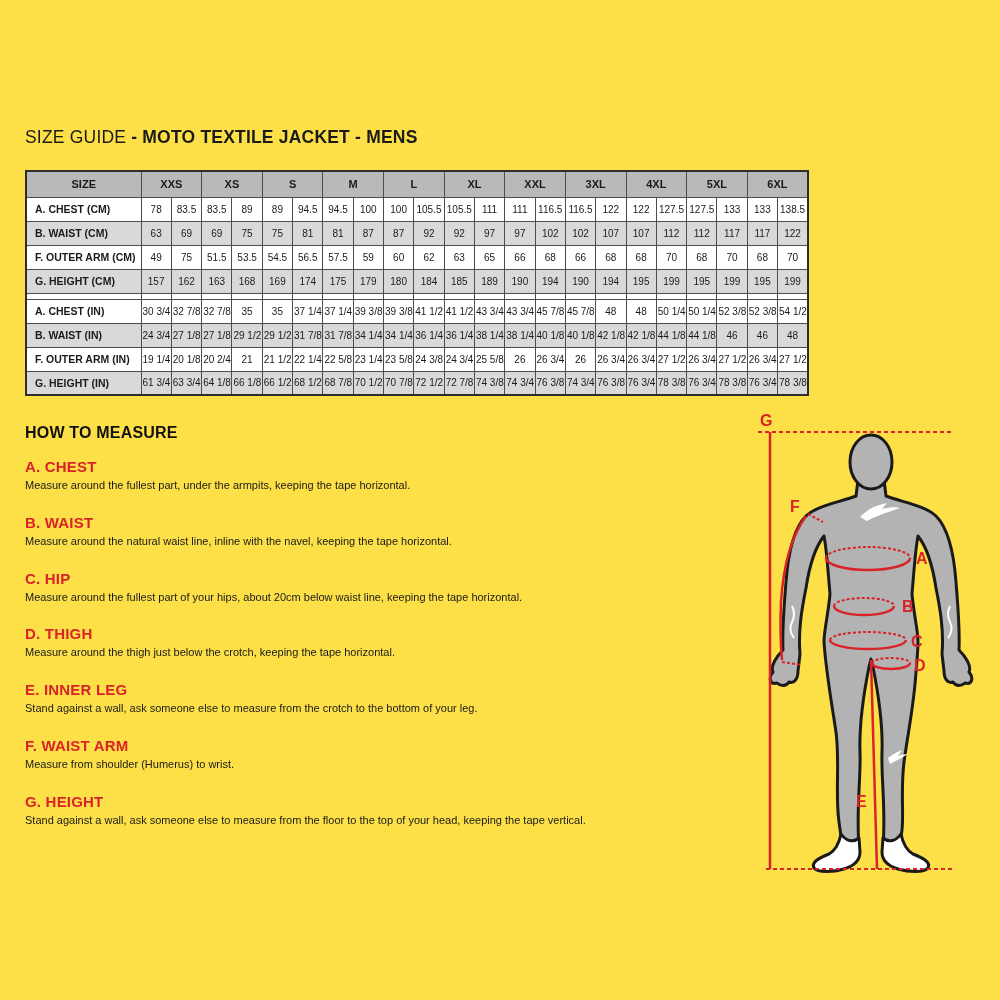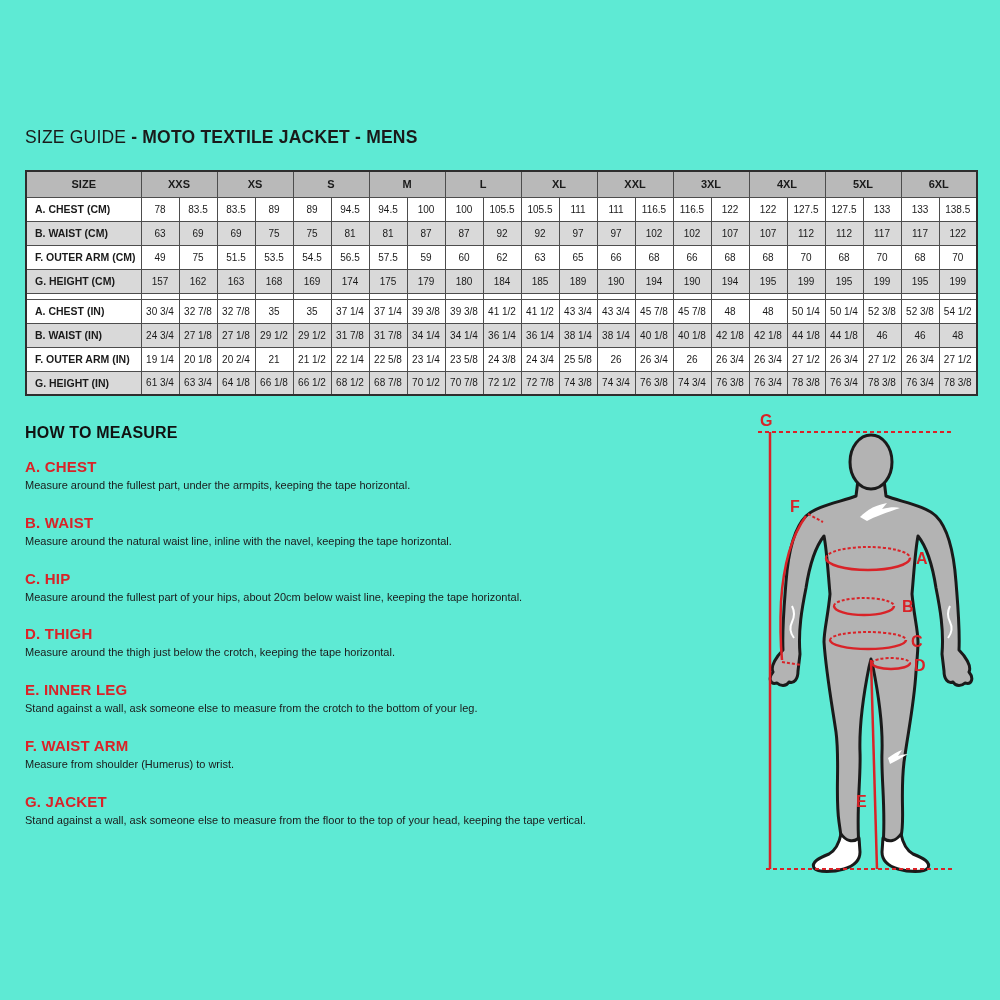--- a/index.html
+++ b/index.html
@@ -1,25 +1,25 @@
 <!DOCTYPE html>
 <html><head>
 <meta charset="utf-8">
 <style>
   * { margin:0; padding:0; box-sizing:border-box; }
   html,body { width:1000px; height:1000px; background:#fff; font-family:"Liberation Sans",sans-serif; color:#1a1a1a; }
-  #page { position:relative; width:1000px; height:1000px; background:#5eead4; overflow:hidden; }
+  #page { position:relative; width:1000px; height:1000px; background:#fde047; overflow:hidden; }
 
   
   #title { position:absolute; left:25px; top:127px; font-size:17.5px; letter-spacing:.2px; color:#1a1a1a; white-space:nowrap; }
   #title .bold { font-weight:bold; }
 
   
   #table-wrap { position:absolute; left:25px; top:170px; }
-  table#size-table { border-collapse:collapse; table-layout:fixed; width:953px; font-size:10px; }
+  table#size-table { border-collapse:collapse; table-layout:fixed; width:784px; font-size:10px; }
   #size-table td { border:1px solid #4d4d4d; text-align:center; height:24px; padding:0 1px; color:#1a1a1a; overflow:hidden; white-space:nowrap; }
   #size-table { border:2px solid #2e2e2e; }
   #size-table tr.head td { background:#b9b9b9; font-weight:bold; font-size:11px; height:26px; }
   #size-table td.rowlabel { text-align:left; padding-left:8px; font-weight:bold; font-size:10.5px; }
   #size-table tr.w td { background:#ffffff; }
   #size-table tr.g td { background:#d9d9d9; }
   #size-table tr.sep td { height:6px; background:#ffffff; }
 
   
   #howto { position:absolute; left:25px; top:424px; width:720px; }
@@ -312,21 +312,21 @@
         </div>
         <div class="section">
           <h3>E. INNER LEG</h3>
           <p>Stand against a wall, ask someone else to measure from the crotch to the bottom of your leg.</p>
         </div>
         <div class="section">
           <h3>F. WAIST ARM</h3>
           <p>Measure from shoulder (Humerus) to wrist.</p>
         </div>
         <div class="section">
-          <h3>G. JACKET</h3>
+          <h3>G. HEIGHT</h3>
           <p>Stand against a wall, ask someone else to measure from the floor to the top of your head, keeping the tape vertical.</p>
         </div>
       </div>
   </div>
 
   <div id="figure">
     <svg viewBox="0 0 250 530">
 
       <path d="M118,70 L116,86
            C100,92 76,96 66,106

